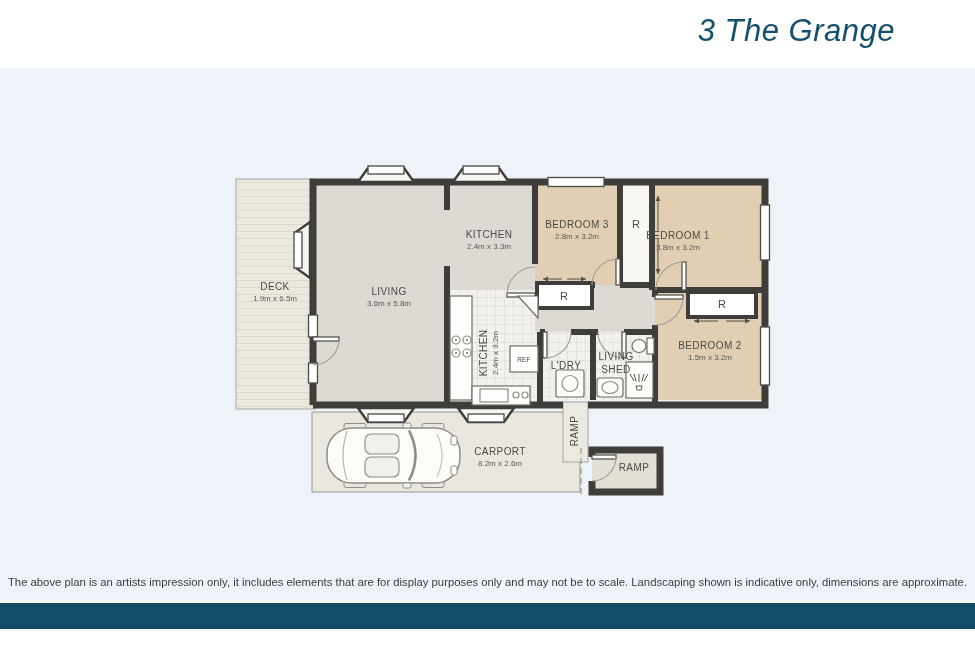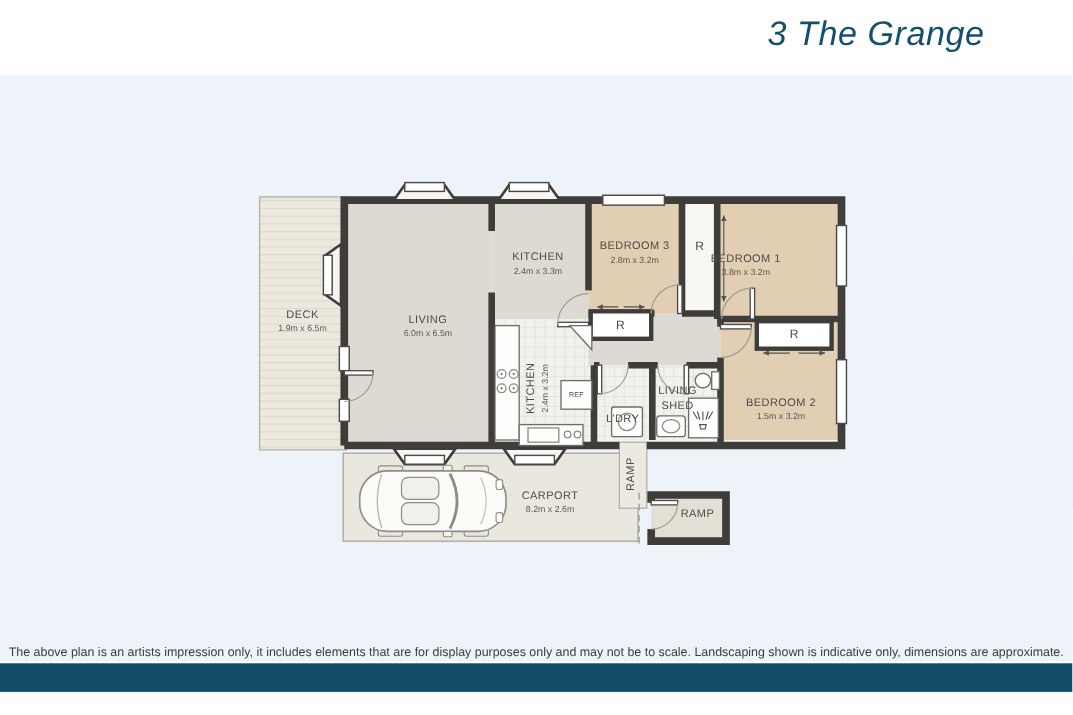--- a/index.html
+++ b/index.html
@@ -24,21 +24,21 @@
   .thin{stroke:#8e8c84;fill:none;stroke-width:1.2;}
   .slide{stroke:#55534f;fill:none;stroke-width:1;}
   .slide-head{fill:#55534f;}
   
   .lbl{position:absolute;transform:translate(-50%,-50%);text-align:center;color:#4b4b47;white-space:nowrap;line-height:1.25;}
   .lbl .nm{display:block;font-size:10px;letter-spacing:0.4px;}
   .lbl .dm{display:block;font-size:8px;color:#5a5a55;}
   .lbl.rot{transform:translate(-50%,-50%) rotate(-90deg);}
   .lbl-r{position:absolute;transform:translate(-50%,-50%);font-size:11px;color:#4b4b47;}
   .lbl-ref{position:absolute;transform:translate(-50%,-50%);font-size:6.5px;color:#4b4b47;letter-spacing:0.2px;}
-  .disclaimer{position:absolute;top:576px;left:0;width:100%;text-align:center;font-size:11.3px;color:var(--disclaimer);margin-top:11px;}
+  .disclaimer{position:absolute;top:576px;left:0;width:100%;text-align:center;font-size:11.3px;color:var(--disclaimer);}
   .footer-bar{position:absolute;top:603px;left:0;width:100%;height:26px;background:var(--footer);}
 </style>
 </head>
 <body>
 
 <div id="page">
 
   <div class="title">3 The Grange</div>
 
   <div class="plan-area">
@@ -248,47 +248,47 @@
         <rect x="403" y="483" width="8" height="5" rx="1.5" fill="#f1f0ea" stroke="#8e8c84" stroke-width="1"></rect>
       </g>
     </svg>
 
     <div class="lbl" style="left:275px;top:224px">
       <span class="nm">DECK</span>
       <span class="dm">1.9m x 6.5m</span>
     </div>
     <div class="lbl" style="left:389px;top:229px">
       <span class="nm">LIVING</span>
-      <span class="dm">6.0m x 6.5m</span>
+      <span class="dm">3.6m x 5.8m</span>
     </div>
     <div class="lbl" style="left:489px;top:172px">
       <span class="nm">KITCHEN</span>
       <span class="dm">2.4m x 3.3m</span>
     </div>
     <div class="lbl" style="left:577px;top:162px">
       <span class="nm">BEDROOM 3</span>
       <span class="dm">2.8m x 3.2m</span>
     </div>
     <div class="lbl" style="left:678px;top:173px">
       <span class="nm">BEDROOM 1</span>
       <span class="dm">3.8m x 3.2m</span>
     </div>
-    <div class="lbl" style="left:710px;top:304px">
+    <div class="lbl" style="left:710px;top:283px">
       <span class="nm">BEDROOM 2</span>
       <span class="dm">1.5m x 3.2m</span>
     </div>
     <div class="lbl rot" style="left:489px;top:285px">
       <span class="nm">KITCHEN</span>
       <span class="dm">2.4m x 3.2m</span>
     </div>
     <div class="lbl" style="left:616px;top:295px">
       <span class="nm">LIVING</span>
       <span class="nm">SHED</span>
     </div>
-    <div class="lbl" style="left:566px;top:314px">
+    <div class="lbl" style="left:566px;top:298px">
       <span class="nm">L'DRY</span>
     </div>
     <div class="lbl" style="left:500px;top:389px">
       <span class="nm">CARPORT</span>
       <span class="dm">8.2m x 2.6m</span>
     </div>
     <div class="lbl rot" style="left:575px;top:363px">
       <span class="nm">RAMP</span>
     </div>
     <div class="lbl" style="left:634px;top:400px">

